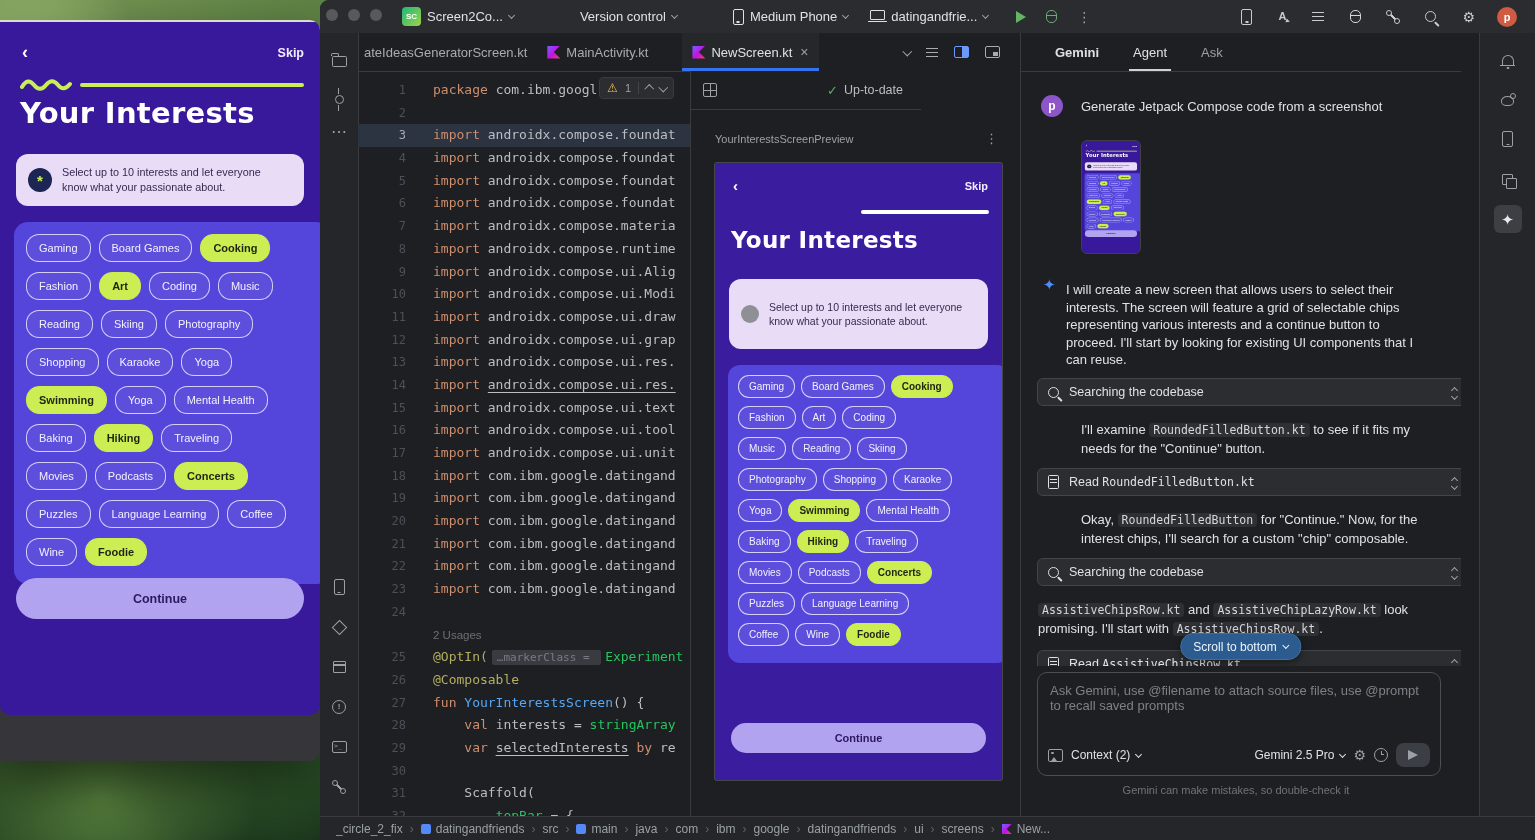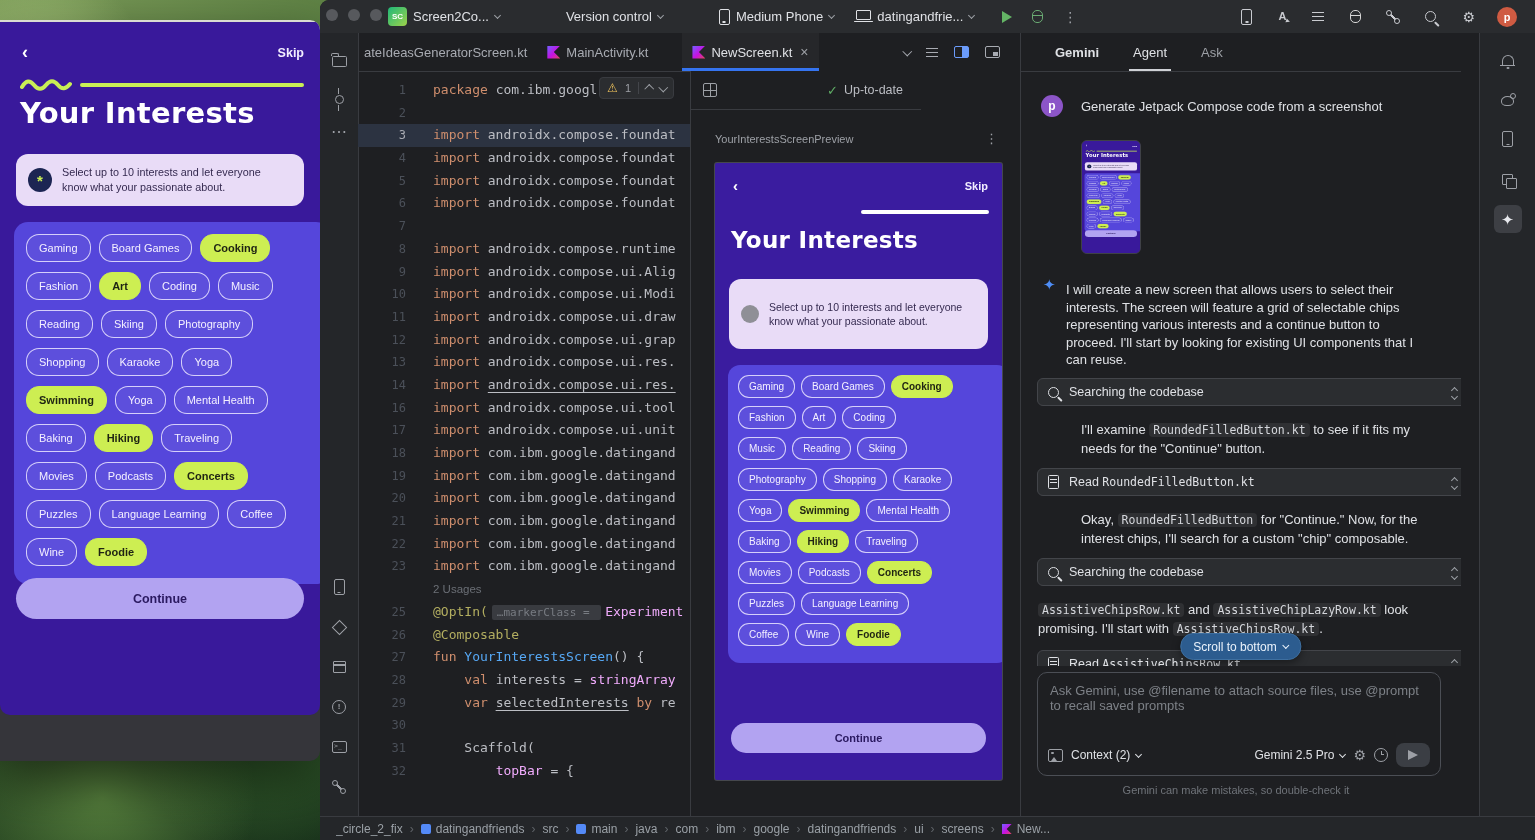--- a/index.html
+++ b/index.html
@@ -104,21 +104,21 @@
   
   .codepane{position:absolute;left:38px;top:71px;width:332px;height:745px;overflow:hidden;
     font-family:"DejaVu Sans Mono",monospace;font-size:13px;}
   .code-lines{position:absolute;left:0;top:8px;right:0;}
   .code-line{height:22.7px;line-height:22.7px;display:flex;white-space:pre;}
   .code-line.caret-line{background:#2c3341;}
   .gutter{flex:0 0 48px;text-align:right;color:#4b5059;font-size:12px;}
   .caret-line .gutter{color:#a9abb2;}
   .code-text{margin-left:27px;color:#bcbec4;}
   .tok-kw{color:#cf8e6d;} .tok-pl{color:#bcbec4;} .tok-ann{color:#b3ae60;}
-  .tok-fn{color:#56a8f5;} .tok-call{color:#f0abfc;}
+  .tok-fn{color:#56a8f5;} .tok-call{color:#22c55e;}
   .tok-ul{color:#bcbec4;text-decoration:underline;text-underline-offset:3px;}
   .tok-inlay{background:#393b40;color:#787c82;border-radius:2px;padding:1px 5px;font-size:11px;margin:0 4px;}
   .tok-hint{color:#6b6f76;font-size:11.5px;font-family:"Liberation Sans",sans-serif;}
   .inspect-widget{position:absolute;right:16px;top:6px;height:20px;display:flex;align-items:center;gap:7px;
     background:#2b2d30;border:1px solid #393b40;border-radius:4px;padding:0 7px;color:#9da0a6;font-family:"Liberation Sans",sans-serif;font-size:11px;}
   .warn-glyph{color:#f2c55c;font-size:12px;}
   .vdiv{width:1px;height:12px;background:#43454a;}
 
   
   .prevpane{position:absolute;left:370px;top:71px;width:670px;height:745px;border-left:1px solid #393b40;background:#1e1f22;}
@@ -334,21 +334,21 @@
         <div class="scr-continue">Continue</div>
       </div>
   </section>
 
   <section class="ide">
 
     <div class="titlebar">
       <span style="margin-left:6px;">
         <span class="tl"></span><span class="tl"></span><span class="tl"></span>
       </span>
-      <span class="tb-group" style="margin-left:6px;text-align:right;">
+      <span class="tb-group" style="margin-left:20px;text-align:right;">
         <span class="badge-sc">SC</span>
         <span>Screen2Co...</span>
         <i class="chev sm muted"></i>
       </span>
       <span class="tb-group" style="margin-left:66px;">
         <span>Version control</span>
         <i class="chev sm muted"></i>
       </span>
       <span class="tb-group" style="margin-left:56px;">
         <span class="ic ic-phone muted"></span>
@@ -426,36 +426,38 @@
     </div>
 
     <div class="codepane">
       <div class="code-lines" id="codeLines">
           <div class="code-line"><span class="gutter">1</span><span class="code-text"><span class="tok-kw">package </span><span class="tok-pl">com.ibm.googl</span></span></div>
           <div class="code-line"><span class="gutter">2</span><span class="code-text"></span></div>
           <div class="code-line caret-line"><span class="gutter">3</span><span class="code-text"><span class="tok-kw">import </span><span class="tok-pl">androidx.compose.foundat</span></span></div>
           <div class="code-line"><span class="gutter">4</span><span class="code-text"><span class="tok-kw">import </span><span class="tok-pl">androidx.compose.foundat</span></span></div>
           <div class="code-line"><span class="gutter">5</span><span class="code-text"><span class="tok-kw">import </span><span class="tok-pl">androidx.compose.foundat</span></span></div>
           <div class="code-line"><span class="gutter">6</span><span class="code-text"><span class="tok-kw">import </span><span class="tok-pl">androidx.compose.foundat</span></span></div>
-          <div class="code-line"><span class="gutter">7</span></div>
+          <div class="code-line"><span class="gutter">7</span><span class="code-text"><span class="tok-kw">import </span><span class="tok-pl">androidx.compose.materia</span></span></div>
           <div class="code-line"><span class="gutter">8</span><span class="code-text"><span class="tok-kw">import </span><span class="tok-pl">androidx.compose.runtime</span></span></div>
           <div class="code-line"><span class="gutter">9</span><span class="code-text"><span class="tok-kw">import </span><span class="tok-pl">androidx.compose.ui.Alig</span></span></div>
           <div class="code-line"><span class="gutter">10</span><span class="code-text"><span class="tok-kw">import </span><span class="tok-pl">androidx.compose.ui.Modi</span></span></div>
           <div class="code-line"><span class="gutter">11</span><span class="code-text"><span class="tok-kw">import </span><span class="tok-pl">androidx.compose.ui.draw</span></span></div>
           <div class="code-line"><span class="gutter">12</span><span class="code-text"><span class="tok-kw">import </span><span class="tok-pl">androidx.compose.ui.grap</span></span></div>
           <div class="code-line"><span class="gutter">13</span><span class="code-text"><span class="tok-kw">import </span><span class="tok-pl">androidx.compose.ui.res.</span></span></div>
           <div class="code-line"><span class="gutter">14</span><span class="code-text"><span class="tok-kw">import </span><span class="tok-ul">androidx.compose.ui.res.</span></span></div>
+          <div class="code-line"><span class="gutter">15</span><span class="code-text"><span class="tok-kw">import </span><span class="tok-pl">androidx.compose.ui.text</span></span></div>
           <div class="code-line"><span class="gutter">16</span><span class="code-text"><span class="tok-kw">import </span><span class="tok-pl">androidx.compose.ui.tool</span></span></div>
           <div class="code-line"><span class="gutter">17</span><span class="code-text"><span class="tok-kw">import </span><span class="tok-pl">androidx.compose.ui.unit</span></span></div>
           <div class="code-line"><span class="gutter">18</span><span class="code-text"><span class="tok-kw">import </span><span class="tok-pl">com.ibm.google.datingand</span></span></div>
           <div class="code-line"><span class="gutter">19</span><span class="code-text"><span class="tok-kw">import </span><span class="tok-pl">com.ibm.google.datingand</span></span></div>
           <div class="code-line"><span class="gutter">20</span><span class="code-text"><span class="tok-kw">import </span><span class="tok-pl">com.ibm.google.datingand</span></span></div>
           <div class="code-line"><span class="gutter">21</span><span class="code-text"><span class="tok-kw">import </span><span class="tok-pl">com.ibm.google.datingand</span></span></div>
           <div class="code-line"><span class="gutter">22</span><span class="code-text"><span class="tok-kw">import </span><span class="tok-pl">com.ibm.google.datingand</span></span></div>
           <div class="code-line"><span class="gutter">23</span><span class="code-text"><span class="tok-kw">import </span><span class="tok-pl">com.ibm.google.datingand</span></span></div>
+          <div class="code-line"><span class="gutter">24</span><span class="code-text"></span></div>
           <div class="code-line"><span class="gutter"></span><span class="code-text"><span class="tok-hint">2 Usages</span></span></div>
           <div class="code-line"><span class="gutter">25</span><span class="code-text"><span class="tok-ann">@OptIn(</span><span class="tok-inlay">…markerClass = </span><span class="tok-call">Experiment</span></span></div>
           <div class="code-line"><span class="gutter">26</span><span class="code-text"><span class="tok-ann">@Composable</span></span></div>
           <div class="code-line"><span class="gutter">27</span><span class="code-text"><span class="tok-kw">fun </span><span class="tok-fn">YourInterestsScreen</span><span class="tok-pl">() {</span></span></div>
           <div class="code-line"><span class="gutter">28</span><span class="code-text"><span class="tok-pl">    </span><span class="tok-kw">val </span><span class="tok-pl">interests </span><span class="tok-pl">= </span><span class="tok-call">stringArray</span></span></div>
           <div class="code-line"><span class="gutter">29</span><span class="code-text"><span class="tok-pl">    </span><span class="tok-kw">var </span><span class="tok-ul">selectedInterests</span><span class="tok-pl"> </span><span class="tok-kw">by </span><span class="tok-pl">re</span></span></div>
           <div class="code-line"><span class="gutter">30</span><span class="code-text"></span></div>
           <div class="code-line"><span class="gutter">31</span><span class="code-text"><span class="tok-pl">    Scaffold(</span></span></div>
           <div class="code-line"><span class="gutter">32</span><span class="code-text"><span class="tok-pl">        </span><span class="tok-call">topBar </span><span class="tok-pl">= {</span></span></div>
         </div>

